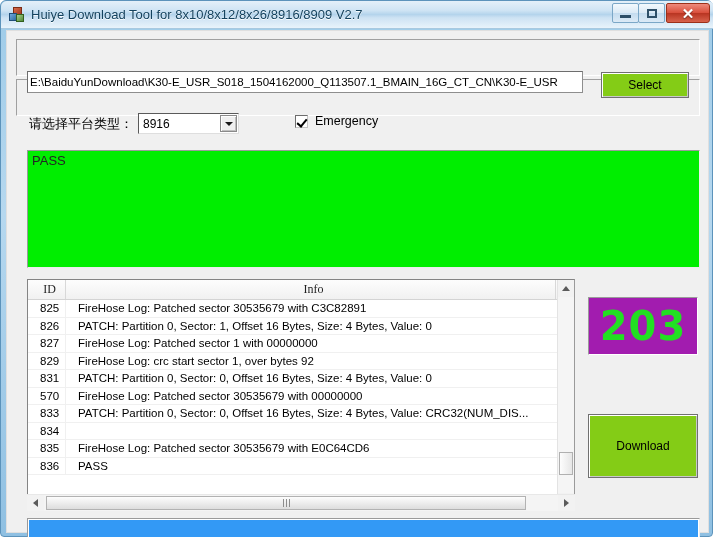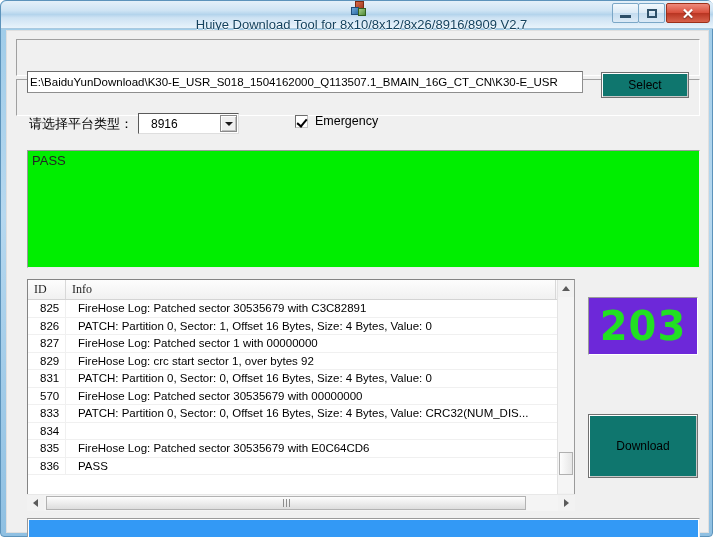--- a/index.html
+++ b/index.html
@@ -34,21 +34,20 @@
     width: 713px;
     height: 28px;
     box-sizing: border-box;
     background: linear-gradient(to bottom,
         #e4f0f9 0%, #cfe4f4 35%, #b4d4ec 50%, #cde2f3 62%, #e8f3fb 100%);
     border-radius: 6px 6px 0 0;
     border-bottom: 1px solid #a8c9e0;
     display: flex;
     align-items: center;
     padding-left: 8px;
-    flex-direction: column;
   }
   .app-icon {
     width: 16px; height: 16px;
     position: relative;
     flex: 0 0 auto;
     margin-right: 6px;
   }
   .app-icon .sq1 {
     position: absolute; left: 4px; top: 0px;
     width: 9px; height: 8px;
@@ -161,21 +160,21 @@
     line-height: 20px;
     padding-left: 2px;
     overflow: hidden;
     white-space: nowrap;
   }
 
   
   .btn {
     position: absolute;
     box-sizing: border-box;
-    background: #0f766e;
+    background: #84cc16;
     border: 1px solid #707070;
     box-shadow: inset 1px 1px 0 #ffffff, inset -1px -1px 0 #c8c8c8;
     font-family: "Liberation Sans", sans-serif;
     font-size: 12px;
     color: #000000;
     display: flex;
     align-items: center;
     justify-content: center;
     cursor: default;
   }
@@ -202,21 +201,21 @@
     border-left-color: #5a5a5a;
     border-right-color: #dedede;
     border-bottom-color: #dedede;
     display: flex;
     align-items: center;
   }
   .combo-value {
     font-family: "Liberation Sans", sans-serif;
     font-size: 12px;
     color: #000000;
-    padding-left: 12px;
+    padding-left: 4px;
     flex: 1;
   }
   .combo-arrow-box {
     width: 17px; height: 17px;
     margin-right: 1px;
     box-sizing: border-box;
     background: #f0f0f0;
     border: 1px solid #8a8a8a;
     box-shadow: inset 1px 1px 0 #ffffff, inset -1px -1px 0 #c0c0c0;
     display: flex;
@@ -291,20 +290,21 @@
     border: 1px solid #9a9a9a;
     border-top-color: #848484;
     border-left-color: #848484;
     overflow: hidden;
   }
   .lv-header {
     display: flex;
     height: 19px;
     background: linear-gradient(to bottom, #fdfdfd 0%, #f2f2f2 100%);
     border-bottom: 1px solid #d4d4d4;
+    text-align: center;
   }
   .lv-th {
     font-family: "Liberation Serif", serif;
     font-size: 12px;
     color: #1f1f1f;
     line-height: 18px;
     padding-left: 6px;
     box-sizing: border-box;
     border-right: 1px solid #d8d8d8;
     background: linear-gradient(to bottom, #fdfdfd 0%, #f1f1f1 100%);
@@ -570,21 +570,21 @@
       <div class="hs-track">
         <div class="hs-thumb">
           <span class="grip"></span>
         </div>
       </div>
       <div class="hs-btn">
         <span class="tri-right"></span>
       </div>
     </div>
 
-    <div class="counter" style="background: #6d28d9;">
+    <div class="counter" style="background: #a21caf;">
       <span class="counter-value" style="color: rgb(34, 224, 34);">203</span>
     </div>
 
     <div class="btn btn-download">Download</div>
 
     <div class="progress-wrap">
       <div class="progress-fill" id="progress-fill" style="width: 100%; background: rgb(51, 153, 245);"></div>
     </div>
 
   </div>

